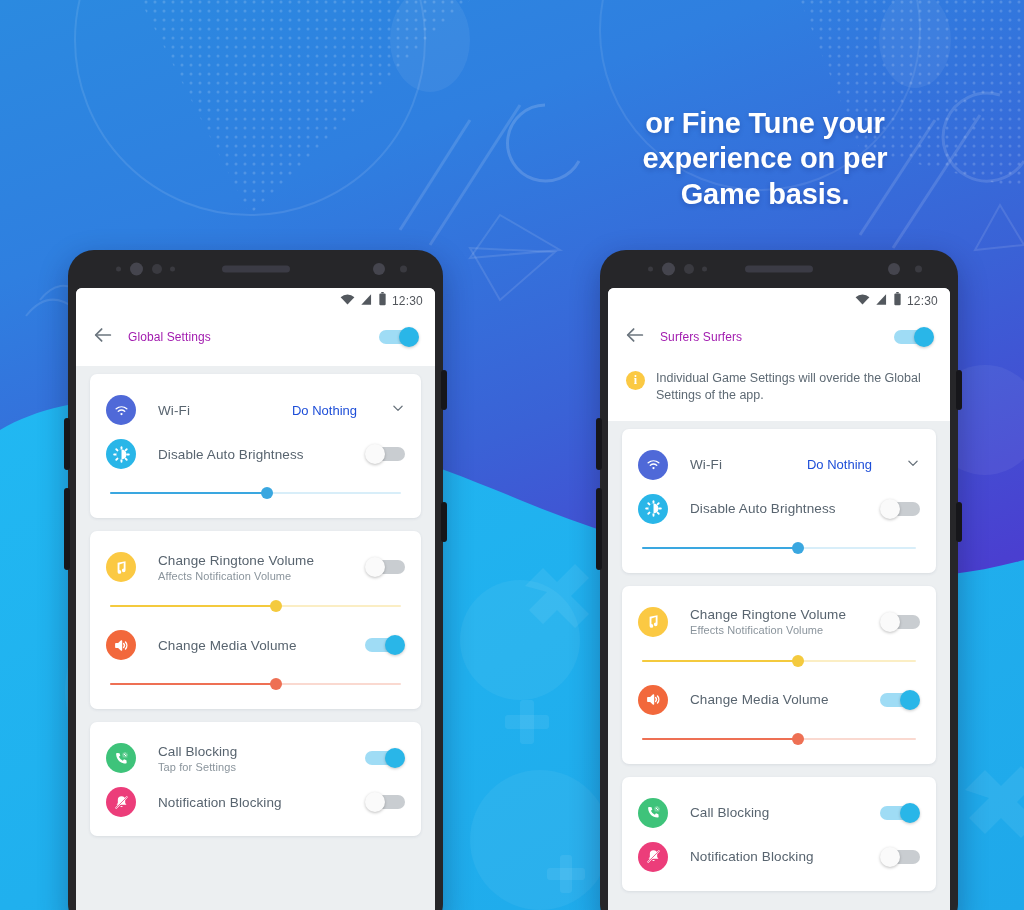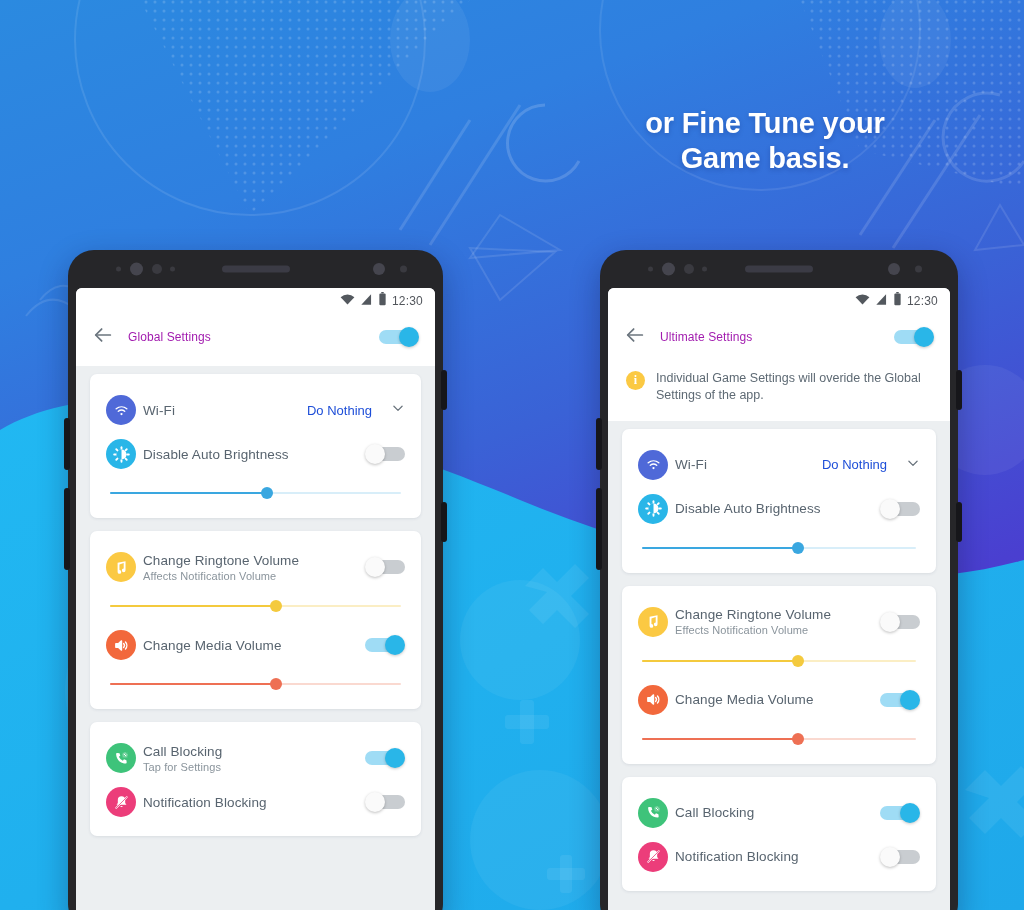--- a/index.html
+++ b/index.html
@@ -88,21 +88,21 @@
   .info-banner { background:#ffffff; display:flex; gap:11px; padding: 4px 18px 16px 18px; align-items:flex-start;}
   .info-dot { width:19px; height:19px; border-radius:50%; background:#fbc943; flex:0 0 auto; position:relative; margin-top:1px;}
   .info-dot::after { content:"i"; position:absolute; inset:0; color:#fff; font-size:12px; font-weight:bold;
      display:flex; align-items:center; justify-content:center; font-family:"Liberation Serif", serif;}
   .info-text { font-size:12.5px; color:#5e6a74; line-height:1.38; }
 
   
   .cards { padding: 8px 14px 0 14px; }
   .card { background:#ffffff; border-radius:7px; box-shadow:0 1px 3px rgba(40,60,90,.10); margin-bottom:13px; padding: 14px 0 12px 0; }
 
-  .row { display:flex; align-items:center; padding: 7px 16px; gap: 7px; }
+  .row { display:flex; align-items:center; padding: 7px 16px; gap: 22px; }
   .row .icon { width:30px; height:30px; border-radius:50%; flex:0 0 auto; position:relative;
                display:flex; align-items:center; justify-content:center; }
   .row .labels { flex:1; min-width:0; }
   .row .title { font-size:13.5px; color:#58646f; letter-spacing:.1px;}
   .row .subtitle { font-size:11px; color:#8a949c; margin-top:2px; letter-spacing:.1px;}
   .row .value { font-size:13px; color:#1d4ed8; margin-right:12px; }
   .chev { width:14px; height:14px; flex:0 0 auto; }
 
   
   .slider { position:relative; height:22px; margin: 6px 20px 2px 20px; }
@@ -172,20 +172,21 @@
       <path d="M965 790 l20 -20 l16 16 l20 -20 l16 16 l-20 20 l20 20 l-16 16 l-20 -20 l-16 16 l-16 -16 l20 -20 Z"></path>
       <rect x="520" y="700" width="14" height="44" rx="3"></rect>
       <rect x="505" y="715" width="44" height="14" rx="3"></rect>
       <rect x="560" y="855" width="12" height="38" rx="3"></rect>
       <rect x="547" y="868" width="38" height="12" rx="3"></rect>
     </g>
   </svg>
 
   <div class="headline" id="headline-right">
     <div>or Fine Tune your</div>
+    <div>experience on per</div>
     <div>Game basis.</div>
   </div>
 
   <div class="phone" id="phone-left">
       <div class="side-btn sb-l1"></div>
         <div class="side-btn sb-l2"></div>
         <div class="side-btn sb-r1"></div>
         <div class="side-btn sb-r2"></div>
       <div class="notch-bar">
       <span class="sensor" style="left:48px;width:5px;height:5px"></span>
@@ -388,21 +389,21 @@
         <rect x="4" y="0" width="4" height="2" rx="1"></rect>
               <rect x="1.5" y="2" width="9" height="17" rx="1.6"></rect>
             </svg></span>
         <span class="time">12:30</span>
         </div>
         <div class="appbar">
       <span><svg class="back-arrow" viewBox="0 0 24 24" fill="none" stroke="#6b757e" stroke-width="1.9" stroke-linecap="round" stroke-linejoin="round">
               <line x1="20" y1="12" x2="4.5" y2="12"></line>
     <polyline points="10.5,5.5 4,12 10.5,18.5"></polyline>
             </svg></span>
-      <span class="appbar-title">Ultimate Settings</span>
+      <span class="appbar-title">Surfers Surfers</span>
       <div class="toggle on">
     <div class="track"></div>
     <div class="knob"></div>
           </div>
         </div>
         <div class="info-banner">
         <span class="info-dot"></span>
         <div class="info-text">Individual Game Settings will overide the Global Settings of the app.</div>
         </div>
         <div class="cards">

